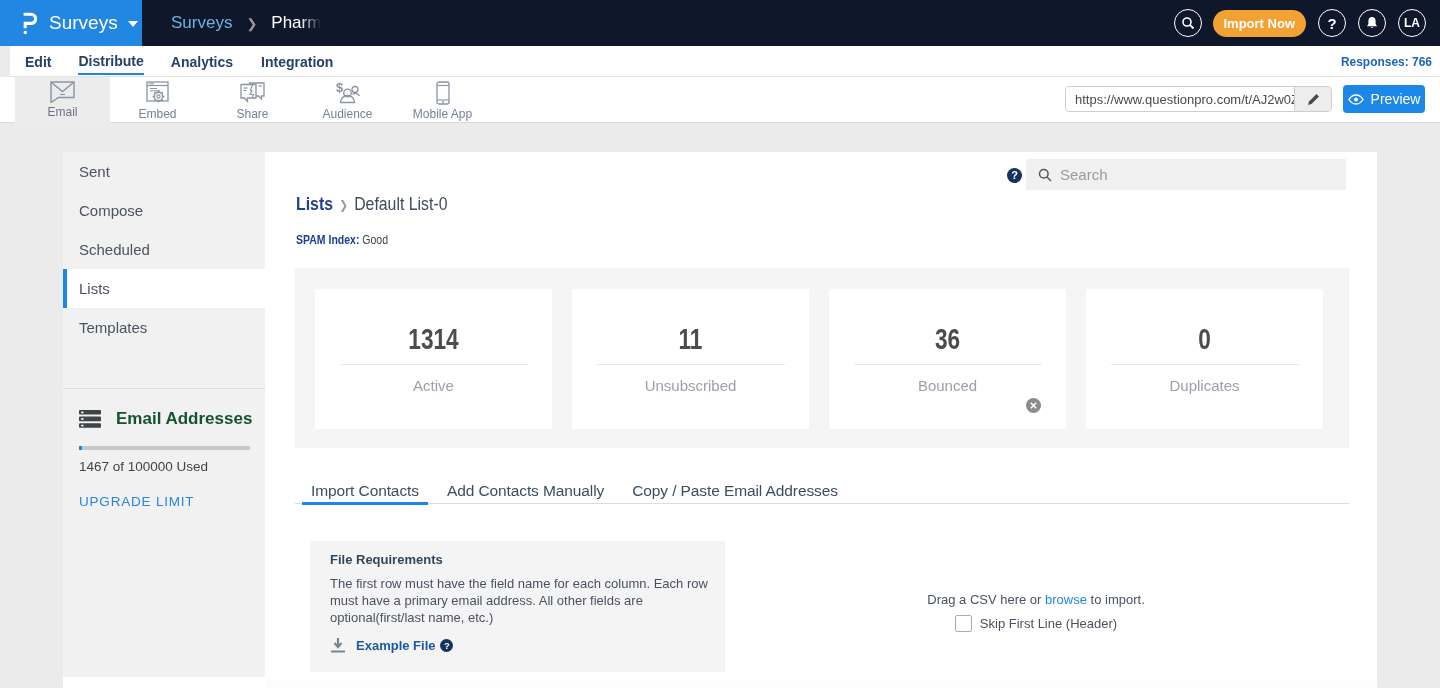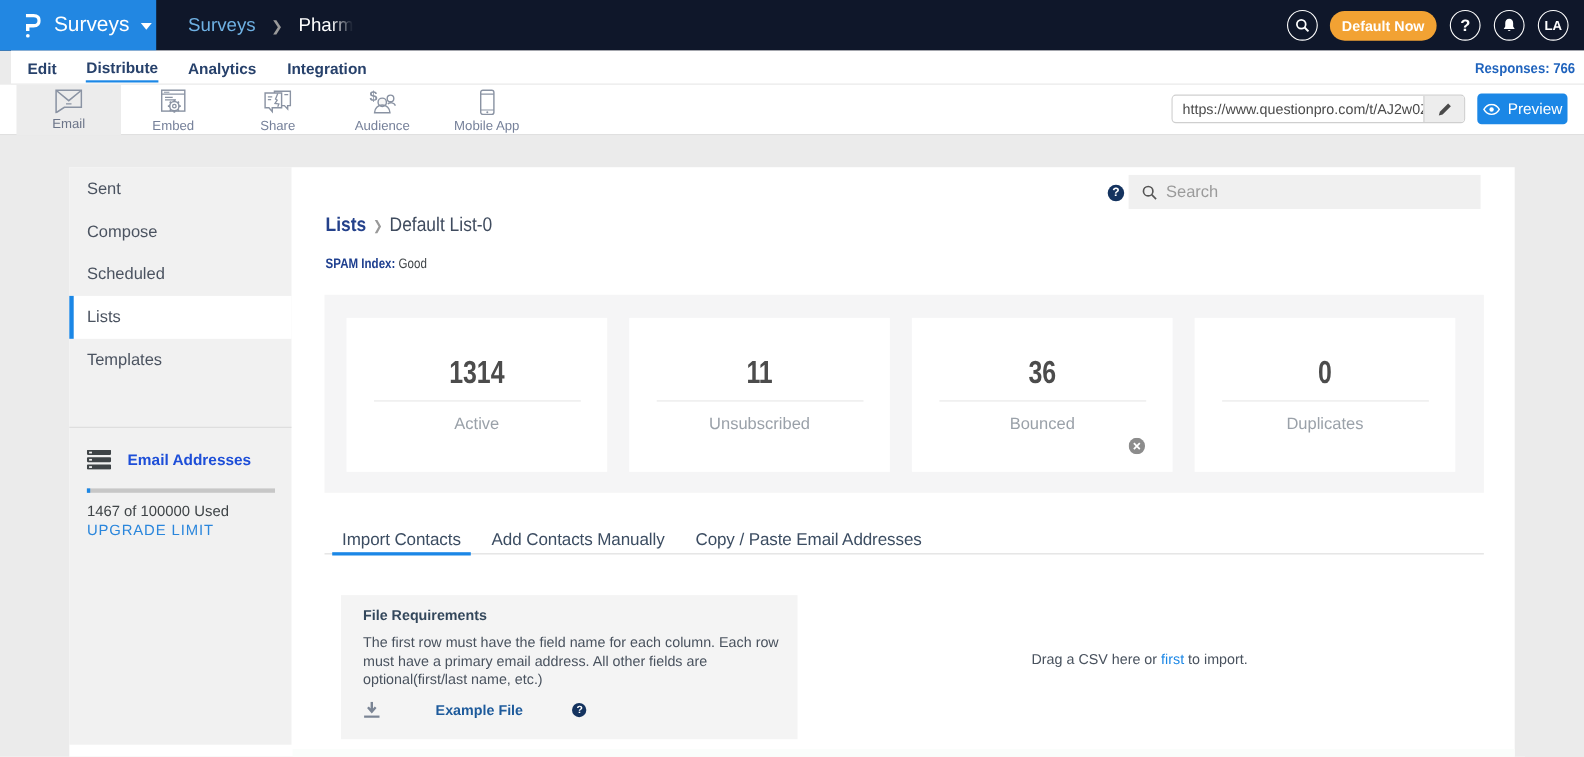--- a/index.html
+++ b/index.html
@@ -39,26 +39,26 @@
 .urlbox .pen { width:37px; background:#ededed; border-left:1px solid #cfcfcf; display:flex; align-items:center; justify-content:center; }
 .preview { position:absolute; top:8px; right:15px; width:82px; height:28px; background:#1b87e6; border-radius:4px; color:#fff; font-size:14px; display:flex; align-items:center; justify-content:center; }
 
 
 .panel { position:absolute; top:152px; left:63px; width:1314px; height:536px; background:#fff; }
 .sidebar { position:absolute; top:0; left:0; width:202px; height:525px; background:#f1f1f1; }
 .snav .item { height:39px; line-height:39px; padding-left:16px; font-size:15px; color:#4b5360; }
 .snav .item.active { background:#fff; border-left:4px solid #1b87e6; padding-left:12px; }
 .sdiv { border-top:1px solid #dcdcdc; margin-top:41px; }
 .saddr { padding:20px 0 0 16px; }
-.saddr .ttl { display:flex; align-items:center; font-size:14px; font-weight:bold; color:#1d4ed8; }
+.saddr .ttl { display:flex; align-items:center; font-size:17px; font-weight:bold; color:#14532d; }
 .saddr .ttl svg { margin-right:15px; }
 .sbar { position:relative; width:171px; height:4px; background:#c7c7c7; margin-top:17px; }
 .sbar .fill { position:absolute; left:0; top:0; width:3px; height:4px; background:#1b87e6; }
 .used { font-size:13.5px; color:#3f4447; margin-top:9px; }
-.uplimit { font-size:13.5px; color:#2a86dc; letter-spacing:0.8px; margin-top:2px; }
+.uplimit { font-size:13.5px; color:#2a86dc; letter-spacing:0.8px; margin-top:20px; }
 
 
 .content { position:absolute; left:202px; top:0; width:1112px; height:536px; }
 .help { position:absolute; left:742px; top:16px; width:15px; height:15px; border-radius:50%; background:#14335f; color:#fff; font-size:11px; font-weight:bold; text-align:center; line-height:15px; }
 .searchbox { position:absolute; left:761px; top:7px; width:320px; height:31px; background:#f0f0f0; display:flex; align-items:center; }
 .searchbox .q { margin:0 8px 0 12px; }
 .searchbox .ph { color:#9b9b9b; font-size:15px; }
 .bcrumb { position:absolute; left:31px; top:42px; font-size:18px; color:#3f4b5e; display:flex; align-items:center; transform:scaleX(0.88); transform-origin:left; }
 .bcrumb .lists { color:#24418b; font-weight:bold; }
 .bcrumb .ch { color:#999; font-size:12px; margin:0 7px; }
@@ -73,21 +73,21 @@
 .card .cl { font-size:15px; color:#9aa1a9; margin-top:12px; }
 .cx { position:absolute; right:25px; bottom:16px; width:15px; height:15px; }
 
 .ctabs { position:absolute; left:30px; top:330px; width:1054px; border-bottom:1px solid #dcdcdc; display:flex; }
 .ctab { font-size:15.5px; color:#3c4d62; padding:0 9px 2px; margin-right:10px; letter-spacing:-0.1px; }
 .ctab.active { border-bottom:3px solid #1b87e6; margin-bottom:-2px; color:#3c4d62; margin-left:7px; }
 
 .freq { position:absolute; left:45px; top:389px; width:415px; height:131px; background:#f4f4f4; padding:11px 20px; }
 .freq h4 { font-size:13px; color:#33475b; font-weight:bold; }
 .freq p { font-size:13px; color:#49525e; line-height:17px; margin-top:8px; white-space:nowrap; }
-.exrow { display:flex; align-items:center; margin-top:12px;gap:40px; }
+.exrow { display:flex; align-items:center; margin-top:12px; }
 .exrow .extxt { font-size:13px; color:#1d5a9b; font-weight:bold; margin-left:10px; }
 .exrow .qm { width:13px; height:13px; border-radius:50%; background:#14335f; color:#fff; font-size:9.5px; font-weight:bold; text-align:center; line-height:13px; margin-left:5px; }
 
 .drag { position:absolute; left:460px; top:440px; width:622px; text-align:center; font-size:13px; color:#49525e; }
 .drag .browse { color:#1b87e6; }
 .skiprow { position:absolute; left:460px; top:463px; width:622px; display:flex; align-items:center; justify-content:center; }
 .skiprow .cb { width:17px; height:17px; border:1px solid #ababab; border-radius:2px; background:#fff; }
 .skiprow .sl { font-size:13px; color:#49525e; margin-left:8px; }
 
 .botband { position:absolute; left:266px; top:681px; width:1111px; height:7px; background:#fafdfb; }
@@ -109,21 +109,21 @@
       <span class="sep">❯</span>
       <span class="c2">Pharma Survey</span>
     </div>
   <div class="hdr-right">
     <div class="hicon">
       <svg width="14" height="14" viewBox="0 0 14 14">
           <circle cx="6" cy="6" r="4" fill="none" stroke="#fff" stroke-width="1.6"></circle>
           <line x1="9" y1="9" x2="12.5" y2="12.5" stroke="#fff" stroke-width="1.8"></line>
         </svg>
     </div>
-    <div class="upgrade">Default Now</div>
+    <div class="upgrade">Import Now</div>
     <div class="hicon" style="font-size:15px;font-weight:bold;">?</div>
     <div class="hicon" style="margin-left:12px;">
       <svg width="14" height="14" viewBox="0 0 14 14">
           <path d="M7 1 C4.8 1 3.4 2.6 3.4 5 L3.4 8 L2 10.3 L12 10.3 L10.6 8 L10.6 5 C10.6 2.6 9.2 1 7 1 Z" fill="#fff"></path>
           <path d="M5.7 11.2 a1.4 1.4 0 0 0 2.6 0 Z" fill="#fff"></path>
         </svg>
     </div>
     <div class="hicon avatar" style="margin-left:12px; margin-right:14px;">LA</div>
   </div>
 </div>
@@ -302,16 +302,20 @@
       <div class="exrow">
         <svg width="16" height="15" viewBox="0 0 16 15">
             <path d="M8 0 L8 8 M4.5 5 L8 9 L11.5 5" stroke="#7a8494" stroke-width="2.2" fill="none"></path>
             <rect x="1" y="12.5" width="14" height="2" fill="#7a8494"></rect>
           </svg>
         <span class="extxt">Example File</span>
         <span class="qm">?</span>
       </div>
     </div>
 
-    <div class="drag">Drag a CSV here or <span class="browse">first</span> to import.</div>
+    <div class="drag">Drag a CSV here or <span class="browse">browse</span> to import.</div>
+    <div class="skiprow">
+        <div class="cb"></div>
+        <div class="sl">Skip First Line (Header)</div>
+      </div>
   </div>
 </div>
 <div class="botband"></div>
 
 </body></html>

